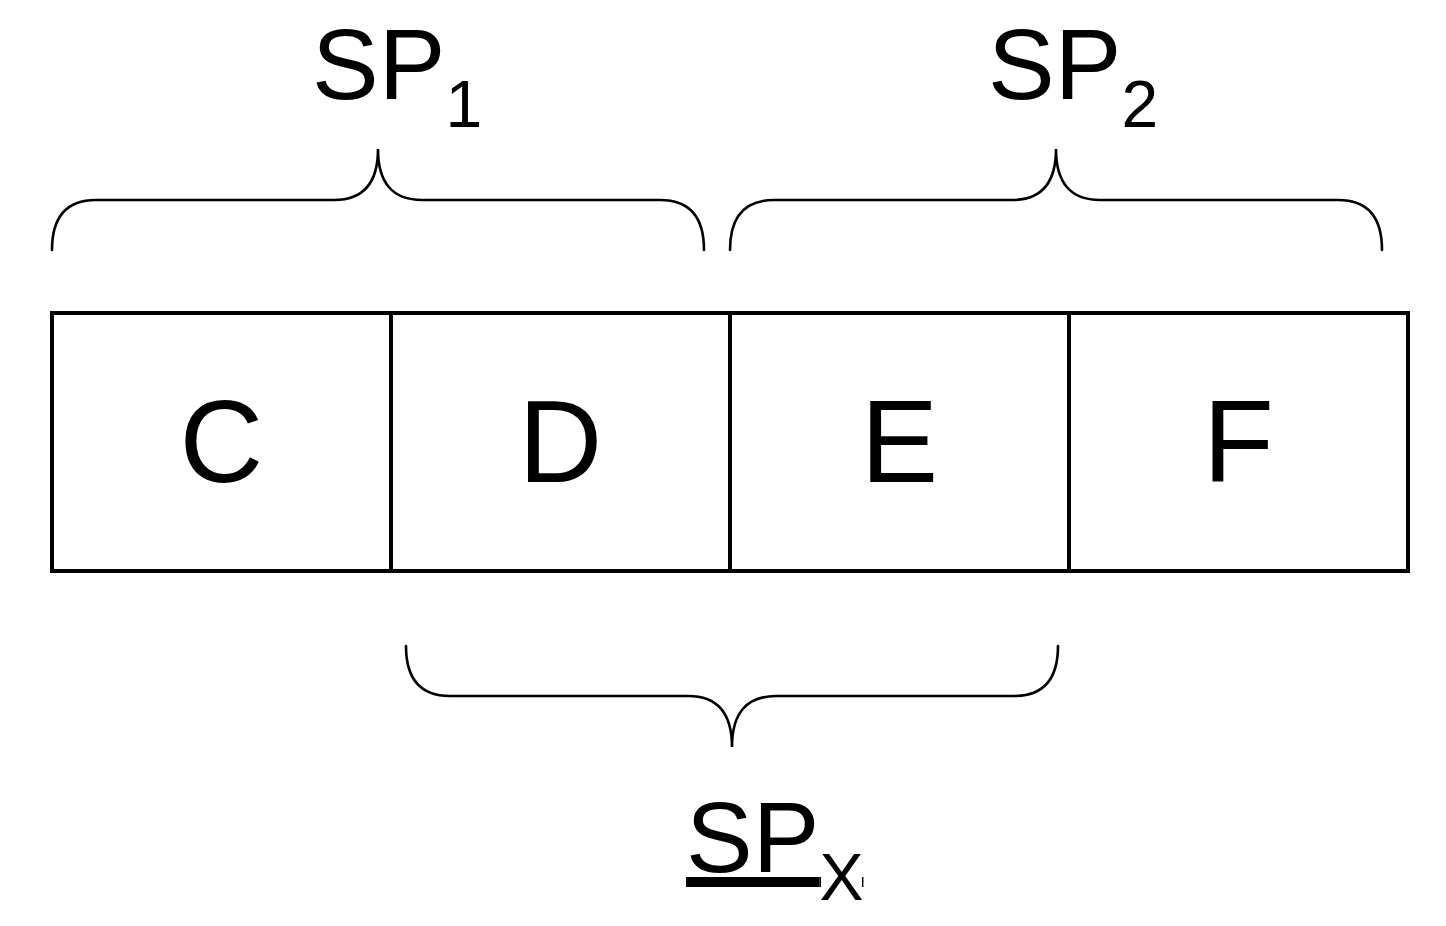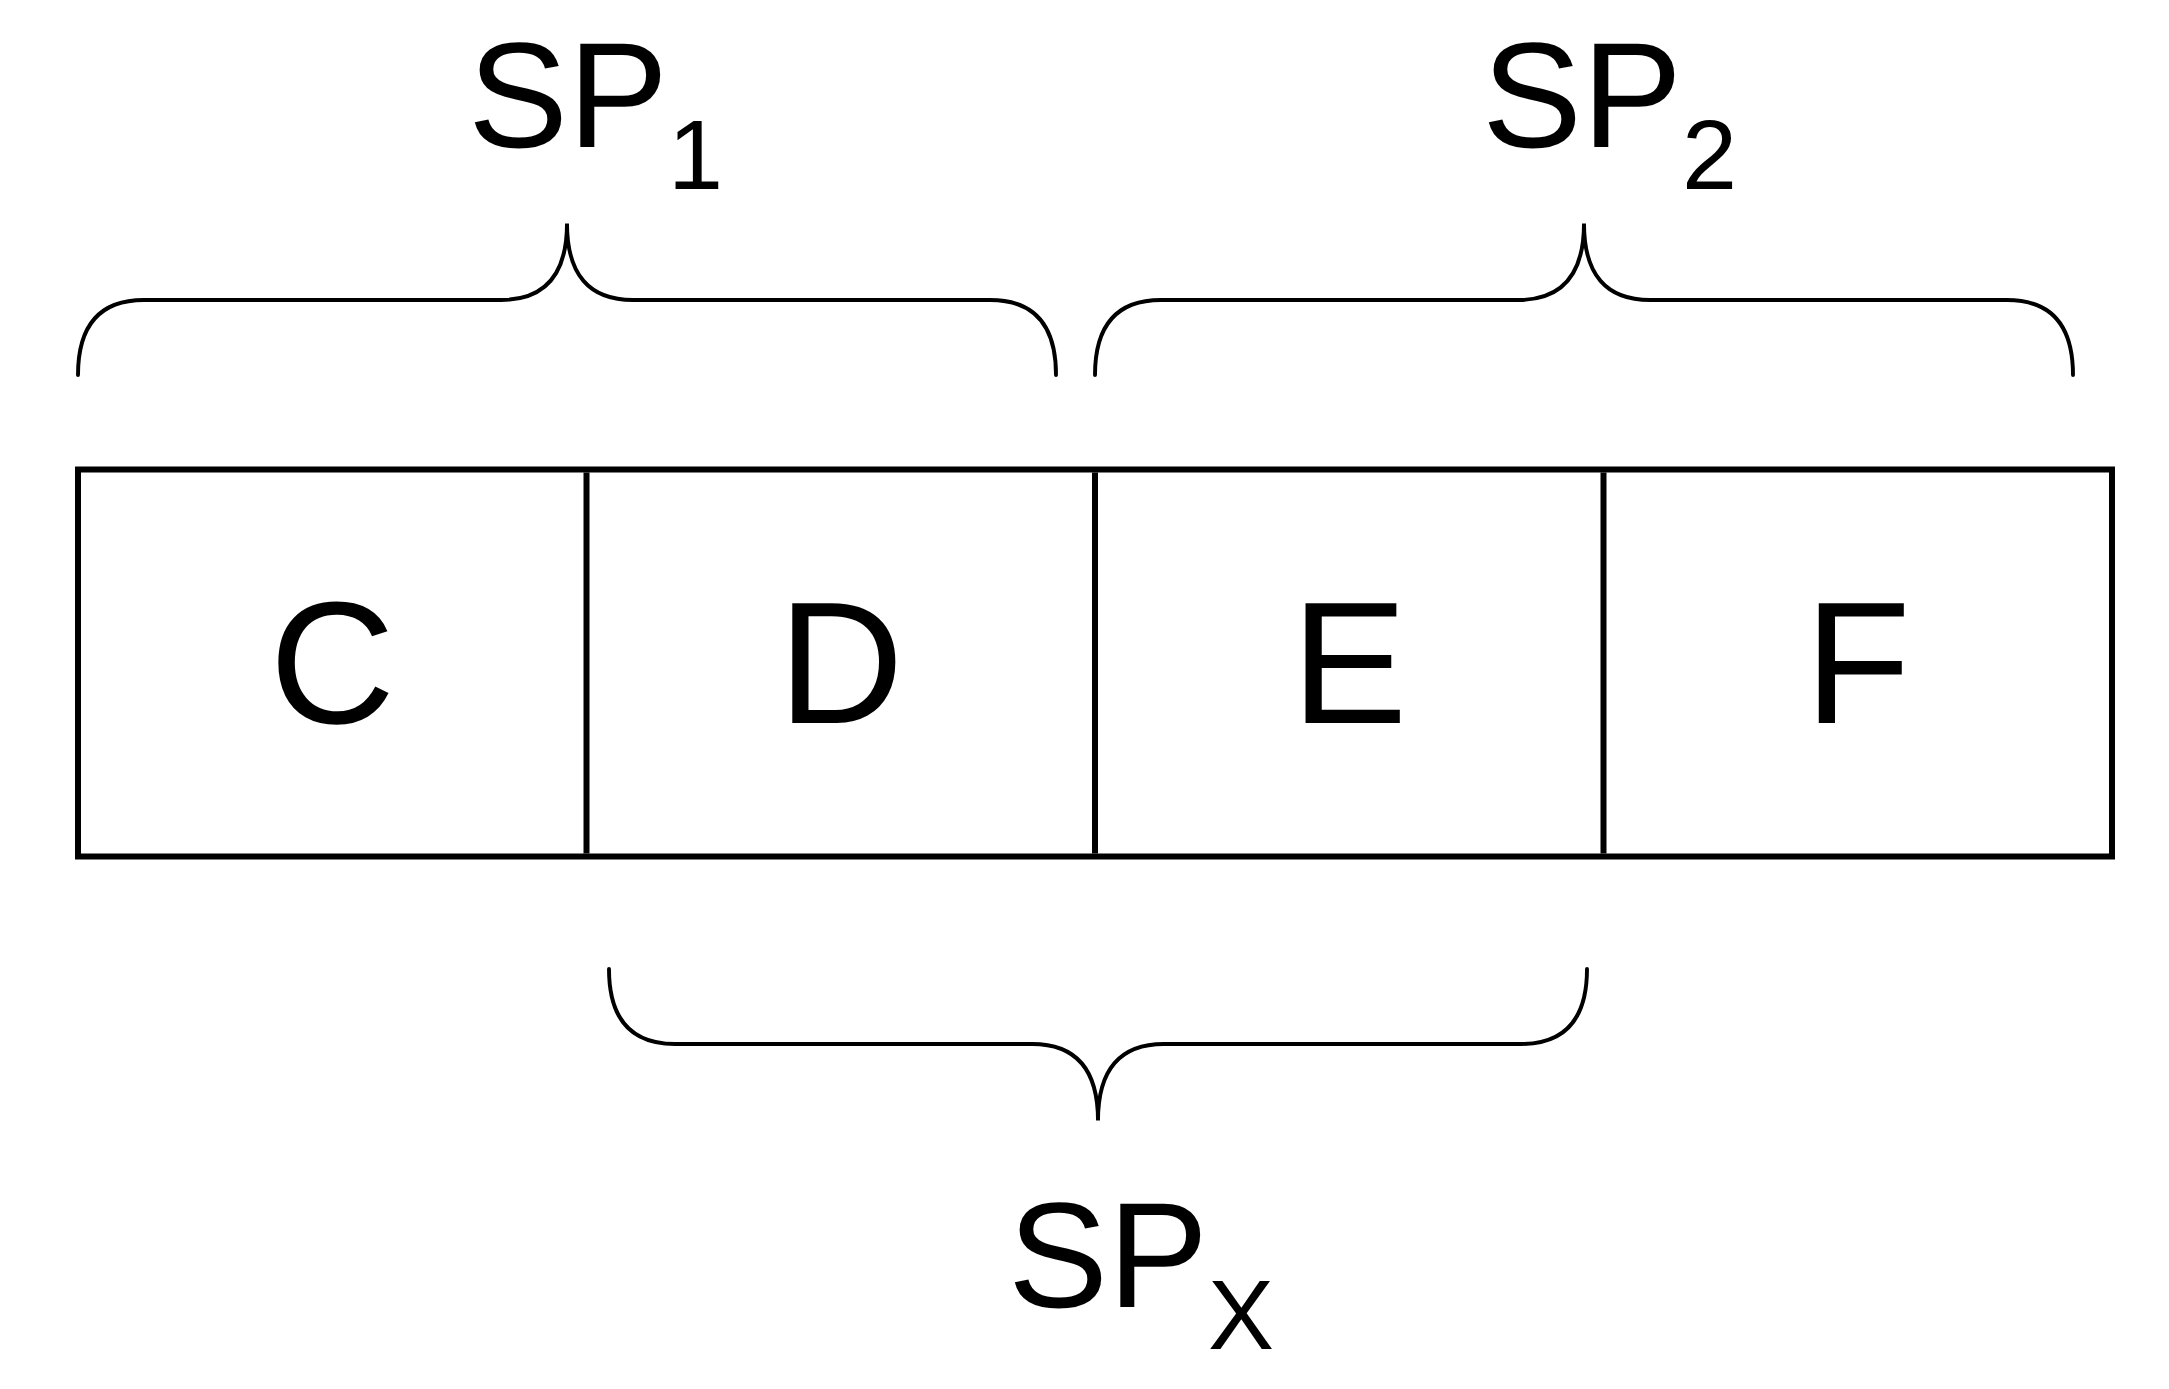--- a/index.html
+++ b/index.html
@@ -37,21 +37,21 @@
     fill: none;
     stroke: #000000;
     stroke-width: 2.6;
     stroke-linecap: round;
   }
   .brace-sp1 { left: 50px;  top: 146px; }
   .brace-sp2 { left: 728px; top: 146px; }
   .brace-spx { left: 404px; top: 644px; }
   .label-sp1 { left: 312px; top: 14px; }
   .label-sp2 { left: 988px; top: 14px; text-align: right; }
-  .label-spx { left: 672px; top: 787px; }
+  .label-spx { left: 686px; top: 787px; text-decoration: underline; }
   .cell-row {
     position: absolute;
     left: 50px;
     top: 311px;
     width: 1360px;
     height: 262px;
     box-sizing: border-box;
     border: 4px solid #000000;
     display: flex;
     background: #ffffff;

